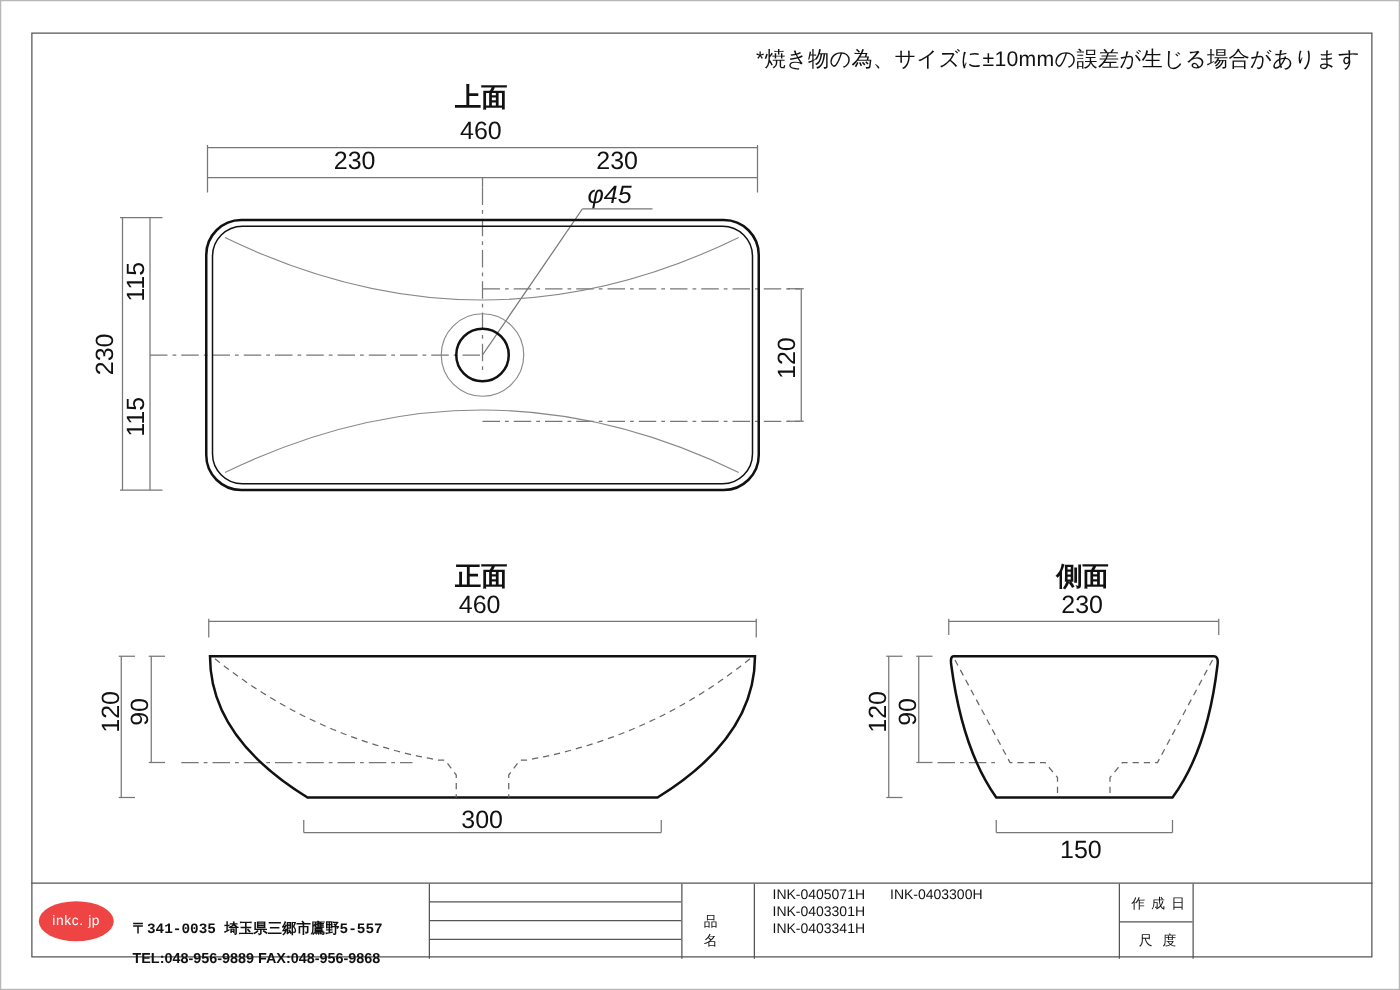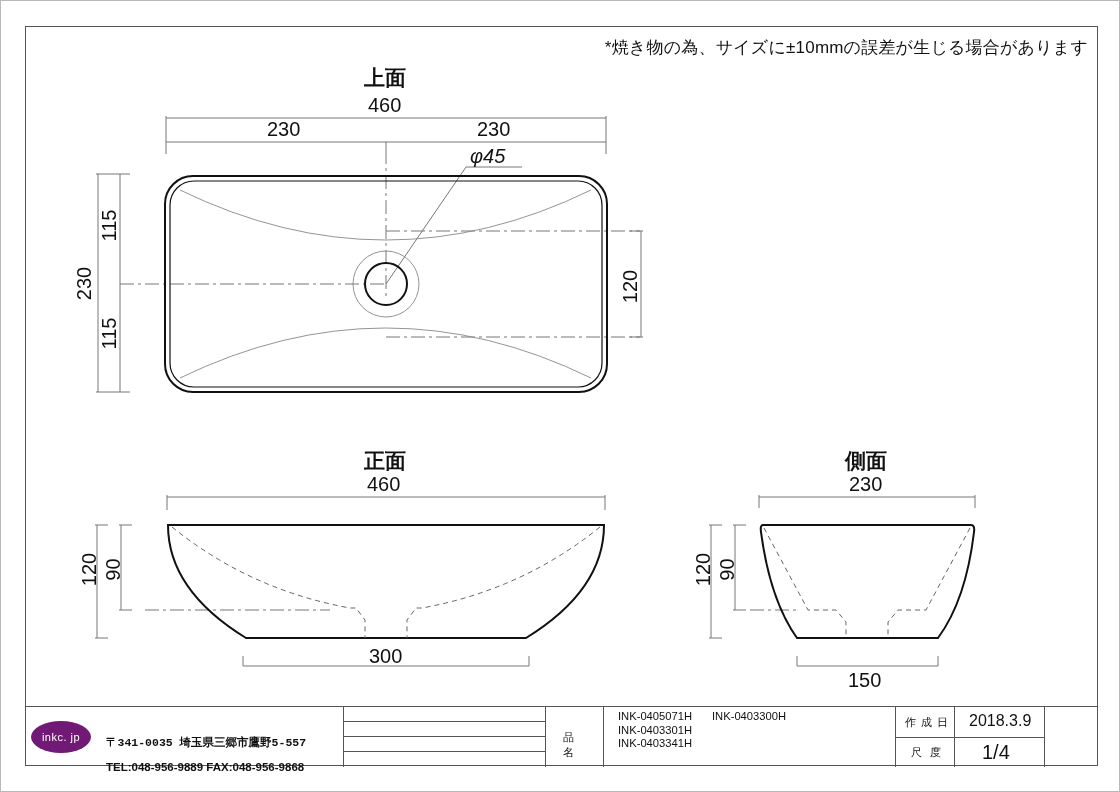--- a/index.html
+++ b/index.html
@@ -14,21 +14,21 @@
   .t { position:absolute; white-space:nowrap; }
   .view-title { font-size:21px; font-weight:bold; }
   .dim { font-size:20px; }
   .dim-v { font-size:20px; transform:rotate(-90deg); transform-origin:center; }
   
   .tb { position:absolute; left:25px; top:706px; width:1073px; height:60px;
         border-top:1.5px solid #555; box-sizing:border-box; }
   .tb .cell { position:absolute; top:0; height:60px; box-sizing:border-box;
               border-right:1.2px solid #555; }
   .logo { position:absolute; left:6px; top:14px; width:60px; height:32px; border-radius:50%;
-          background:#701a75; color:#fff; font-size:11px; display:flex; align-items:center;
+          background:#ef4444; color:#fff; font-size:11px; display:flex; align-items:center;
           justify-content:center; letter-spacing:0.5px; }
   .company { position:absolute; left:81px; top:5px; font-size:16px; font-weight:bold; letter-spacing:1px; }
   .addr { position:absolute; left:81px; top:28px; font-size:11.5px; font-weight:bold;font-family:Liberation Mono, monospace; }
   .tel { position:absolute; left:81px; top:54px; font-size:11.5px; font-weight:bold; }
   .blank-row { position:absolute; left:0; width:100%; border-bottom:1.2px solid #555; height:15px; box-sizing:border-box; }
   .lbl { font-size:11px; letter-spacing:6px; position:absolute; }
   .models { position:absolute; left:14px; top:3px; font-size:11.2px; line-height:13.5px; }
   .models span { display:inline-block; width:94px; }
   .big { font-size:18px; position:absolute; }
 </style>
@@ -164,18 +164,13 @@
     <div class="models">
       <div><span>INK-0405071H</span><span>INK-0403300H</span><span>INK-0403301H</span></div>
       <div><span>INK-0403341H</span></div>
     </div>
   </div>
   <div class="cell" style="left:871px;width:59px;">
     <div style="position:absolute;left:0;top:30px;width:100%;border-top:1.2px solid #555;"></div>
     <div class="lbl" style="left:9px;top:8px;letter-spacing:5px;">作成日</div>
     <div class="lbl" style="left:15px;top:38px;letter-spacing:8px;">尺度</div>
   </div>
-  <div class="cell" style="left:930px;width:90px;">
-    <div style="position:absolute;left:0;top:30px;width:100%;border-top:1.2px solid #555;"></div>
-    <div class="big" style="left:14px;top:5px;font-size:16px;">2018.3.9</div>
-    <div class="big" style="left:27px;top:34px;font-size:20px;">1/4</div>
-  </div>
 </div>
 
 </body></html>

